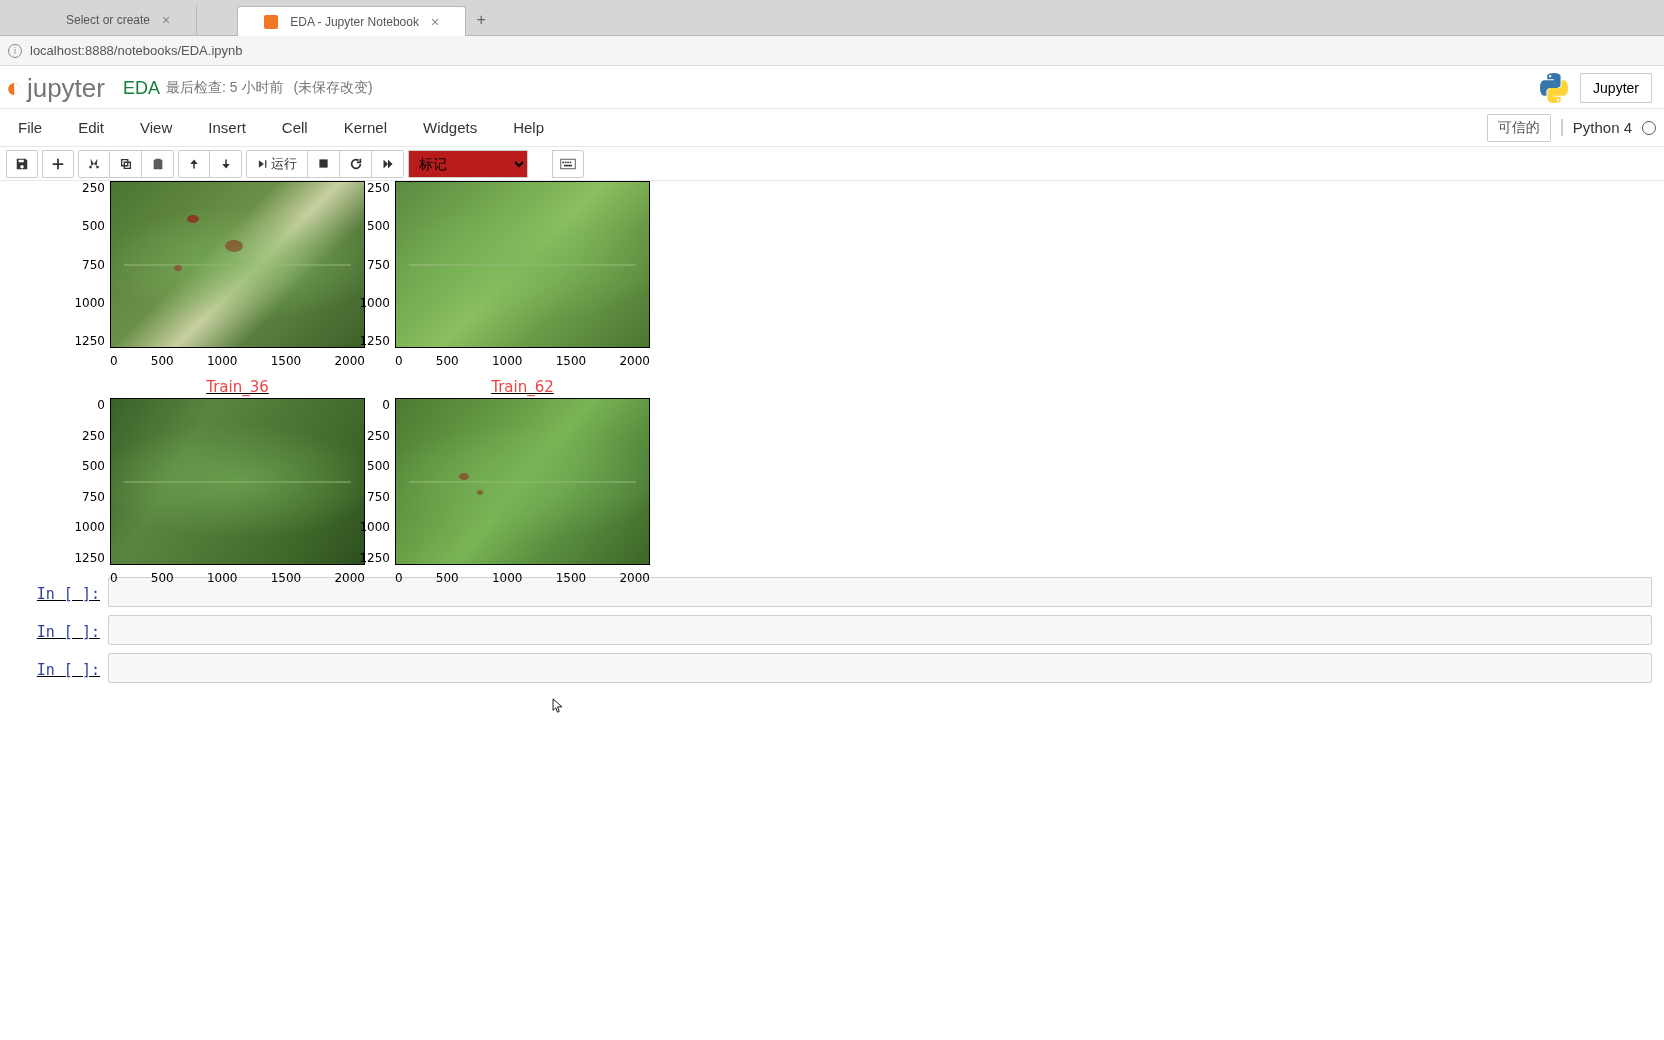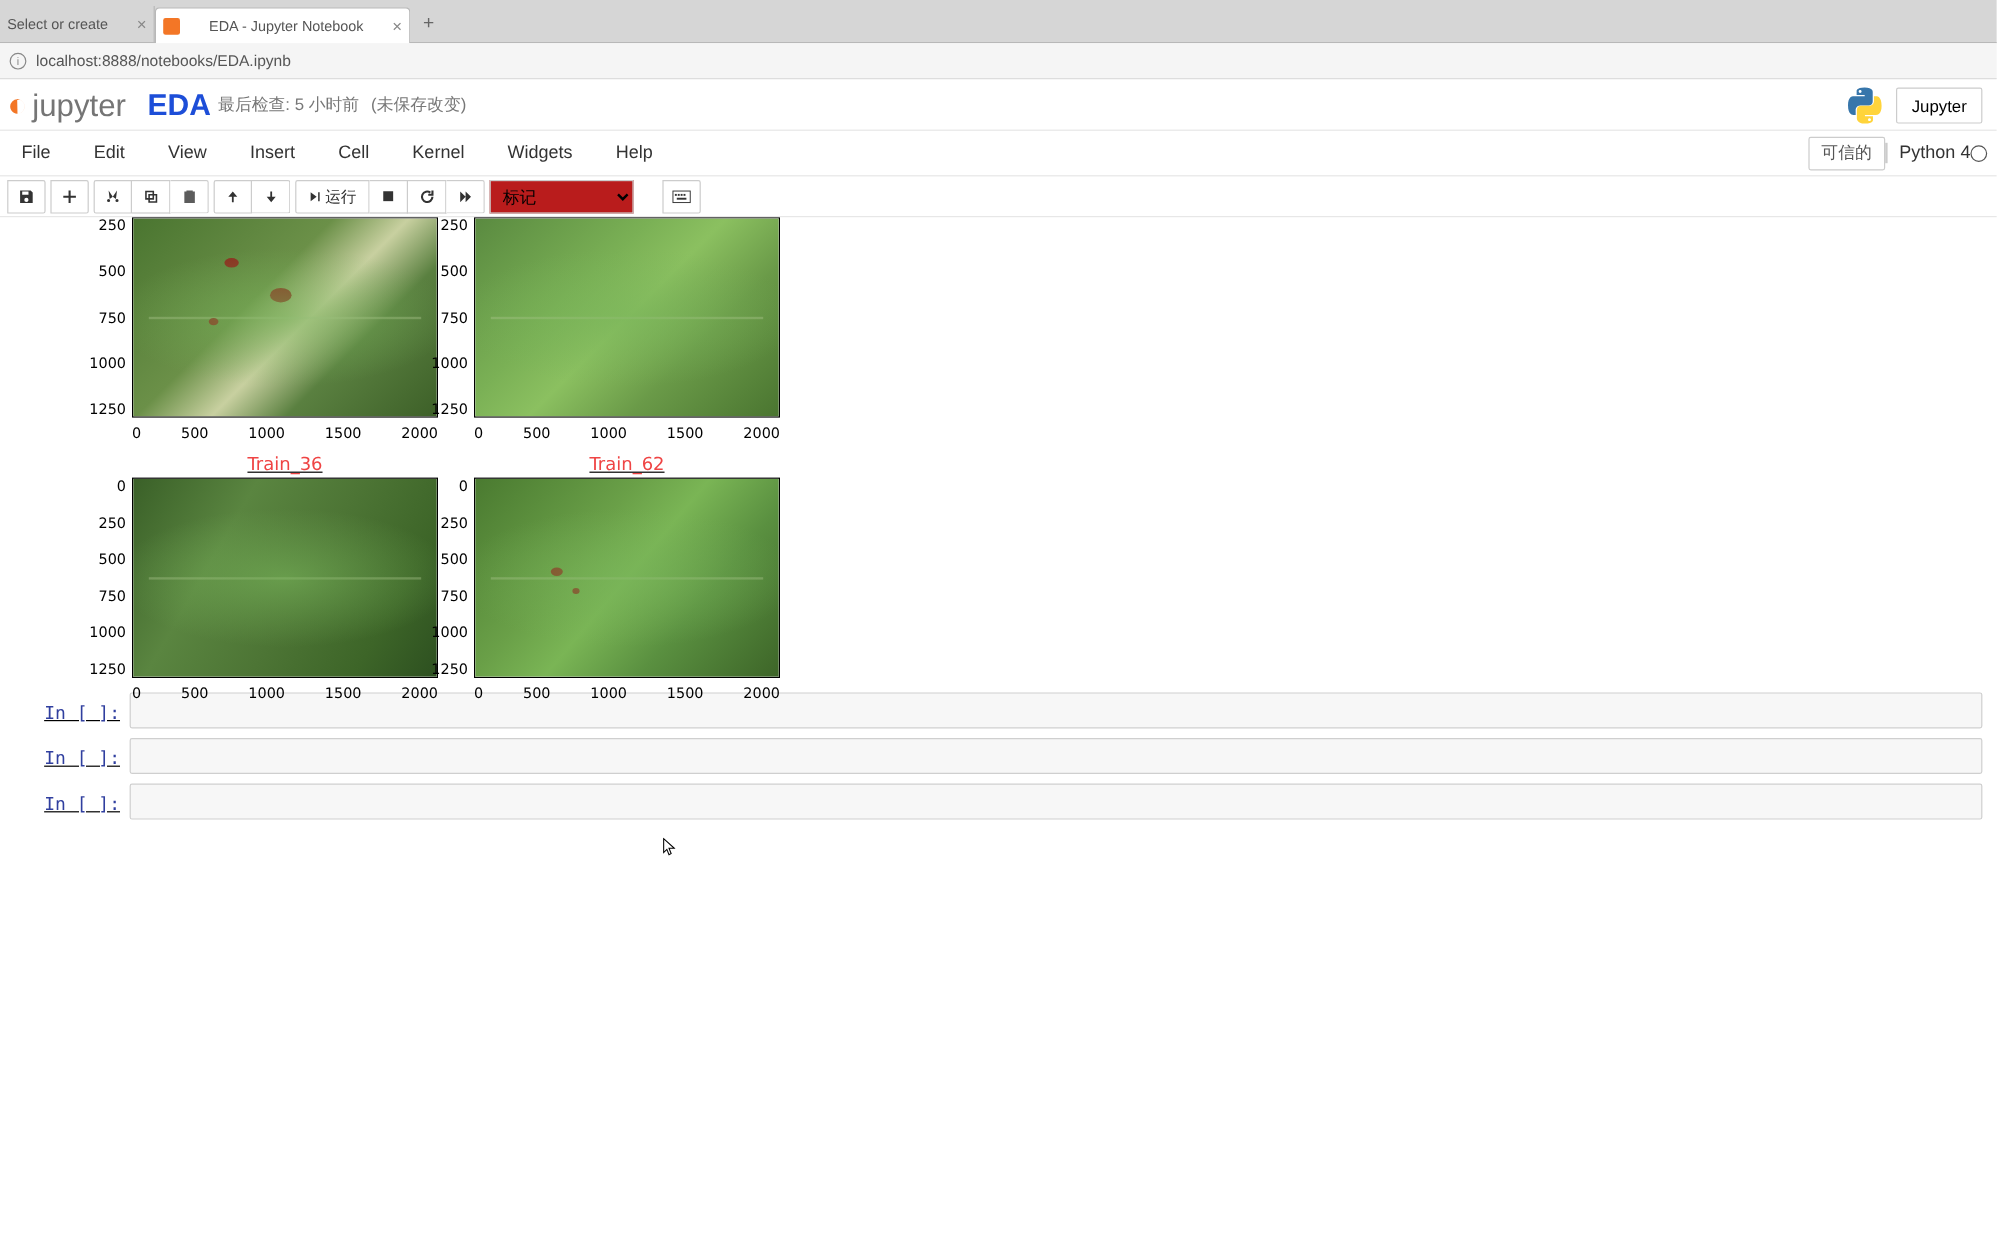--- a/index.html
+++ b/index.html
@@ -1,43 +1,43 @@
 <!DOCTYPE html>
 <html><head>
 <meta charset="utf-8">
 <style>
 * { box-sizing: border-box; margin: 0; padding: 0; }
 body { font-family: "Helvetica Neue", Helvetica, Arial, sans-serif; font-size: 13px; background: #fff; overflow: hidden; width: 1664px; height: 1040px; }
 
 
 .browser-top { height: 36px; background: #d6d6d6; border-bottom: 1px solid #b8b8b8; display: flex; align-items: flex-end; }
-.tab { height: 30px; padding: 0 6px; display: flex; align-items: center; gap: 24px; font-size: 12px; color: #555; border-right: 1px solid #b8b8b8; }
+.tab { height: 30px; padding: 0 26px; display: flex; align-items: center; gap: 12px; font-size: 12px; color: #555; border-right: 1px solid #b8b8b8; margin-left: 40px; }
 .tab.active { background: #fff; border-top: 1px solid #b8b8b8; border-left: 1px solid #b8b8b8; border-right: 1px solid #b8b8b8; position: relative; top: 1px; border-radius: 4px 4px 0 0; }
 .tab-close { cursor: pointer; color: #888; font-size: 14px; }
 .new-tab { width: 30px; display: flex; align-items: center; justify-content: center; color: #666; font-size: 16px; cursor: pointer; height: 30px;}
 .jup-favicon { width: 14px; height: 14px; background: #f37626; border-radius: 2px; }
 .addr-bar { height: 30px; background: #f5f5f5; border-bottom: 1px solid #ddd; display: flex; align-items: center; padding: 0 8px; gap: 8px; font-size: 13px; color: #555; }
 .addr-info { width: 14px; height: 14px; border: 1px solid #888; border-radius: 50%; display: flex; align-items: center; justify-content: center; font-size: 9px; color: #888; }
 
 
 .jup-header { padding: 6px 12px 4px 6px; display: flex; align-items: center; border-bottom: 1px solid #e7e7e7; }
 .jup-logo { display: flex; align-items: center; gap: 2px; color: #757575; font-size: 26px; font-weight: 400; }
 .jup-logo-icon { color: #f37626; font-size: 28px; font-weight: bold; margin-right: 2px; }
-.nb-name { font-size: 25px; color: #1d4ed8; margin-left: 18px; font-weight: 700; }
+.nb-name { font-size: 18px; color: #15803d; margin-left: 18px; font-weight: 400; }
 .checkpoint { font-size: 14px; color: #777; margin-left: 6px; }
 .unsaved { font-size: 14px; color: #777; margin-left: 10px; }
 .header-right { margin-left: auto; display: flex; align-items: center; gap: 10px; }
 .py-logo { width: 32px; height: 32px; position: relative; }
 .py-logo svg { width: 100%; height: 100%; }
 .logout-btn { border: 1px solid #ccc; padding: 6px 12px; background: #fff; border-radius: 2px; font-size: 14px; cursor: pointer; }
 
 
 .menubar { height: 38px; border-bottom: 1px solid #e7e7e7; display: flex; align-items: center; padding: 0 0; }
 .menu-item { padding: 8px 18px; font-size: 15px; color: #333; cursor: pointer; }
-.menu-right { margin-left: auto; display: flex; align-items: center; padding-right: 8px; }
+.menu-right { margin-left: auto; display: flex; align-items: center; gap: 10px; padding-right: 8px; }
 .trusted { border: 1px solid #ccc; padding: 4px 10px; color: #555; font-size: 14px; border-radius: 2px; }
 .kernel-name { font-size: 15px; color: #333; border-left: 2px solid #ccc; padding-left: 10px; }
 .kernel-ind { width: 14px; height: 14px; border: 1.5px solid #555; border-radius: 50%; }
 
 
 .toolbar { height: 34px; border-bottom: 1px solid #e7e7e7; display: flex; align-items: center; padding: 2px 6px; gap: 4px; }
 .tb-group { display: flex; gap: 0; }
 .tb-btn { border: 1px solid #ccc; background: #fff; width: 32px; height: 28px; display: flex; align-items: center; justify-content: center; cursor: pointer; font-size: 13px; color: #333; }
 .tb-btn:not(:first-child) { border-left: none; }
 .tb-group .tb-btn:first-child { border-radius: 2px 0 0 2px; }

